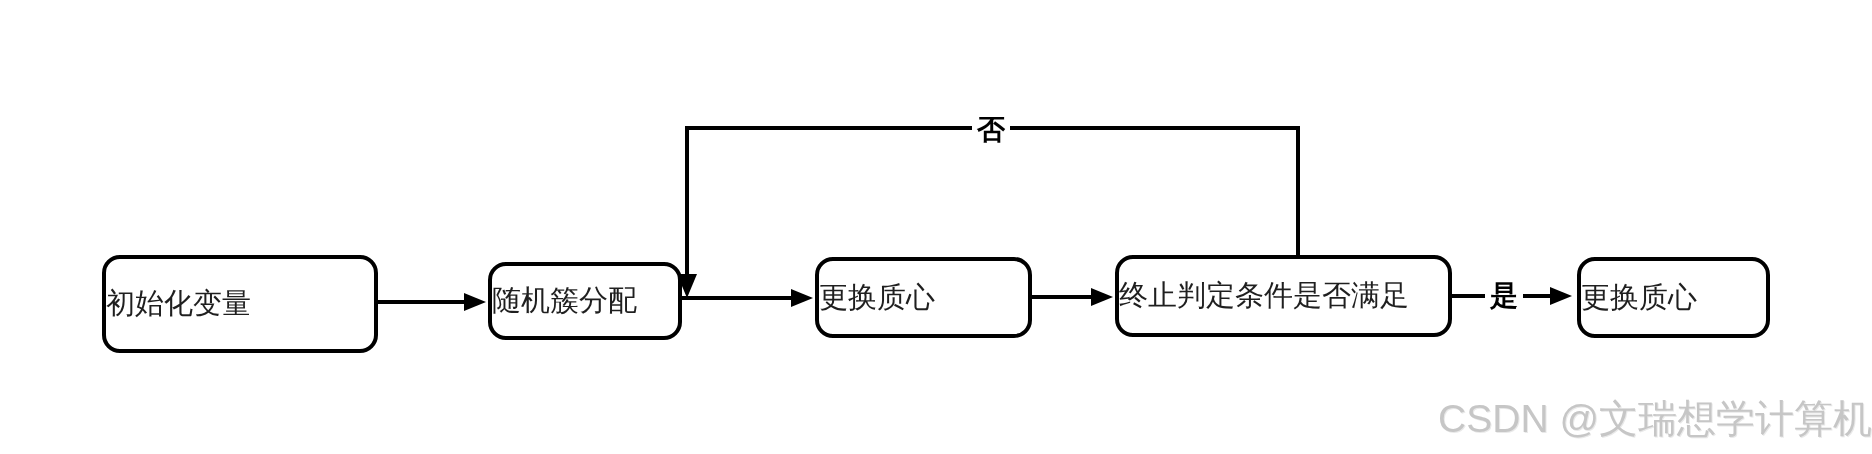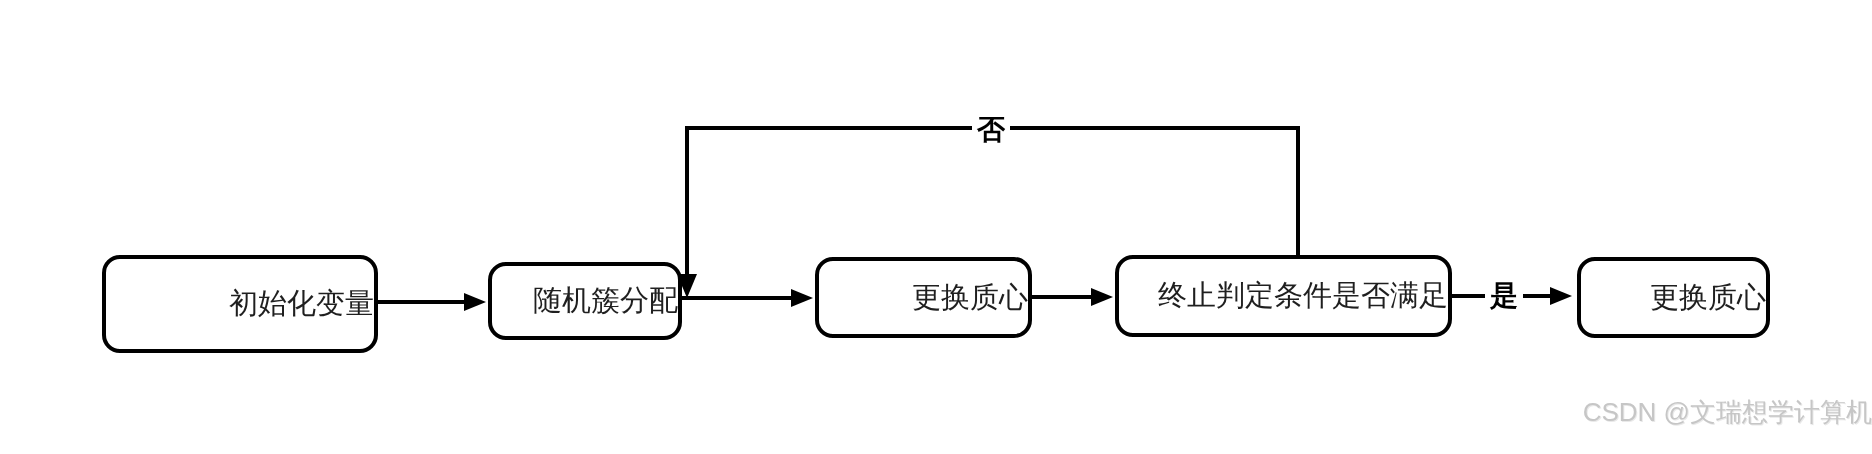--- a/index.html
+++ b/index.html
@@ -33,21 +33,21 @@
     fill: var(--stroke);
     stroke: none;
   }
   .node {
     position: absolute;
     border: 4px solid var(--stroke);
     border-radius: 18px;
     background: var(--node-fill);
     display: flex;
     align-items: center;
-    justify-content: flex-end;
+    justify-content: flex-start;
     color: var(--node-text);
     font-size: 29px;
     white-space: nowrap;
   }
   .edge-label {
     position: absolute;
     transform: translate(-50%, -50%);
     background: var(--background);
     color: var(--stroke);
     font-family: "Liberation Sans", "DejaVu Sans", sans-serif;
@@ -56,21 +56,21 @@
     line-height: 1;
     padding: 0 5px;
     white-space: nowrap;
   }
   .watermark {
     position: absolute;
     right: 0;
     top: 399px;
     color: var(--watermark);
     font-family: "Liberation Sans", "DejaVu Sans", sans-serif;
-    font-size: 26px;
+    font-size: 39px;
     line-height: 1;
     white-space: nowrap;
     text-shadow: 1px 1px 0 #e9e9e9;
   }
 </style>
 </head>
 <body>
 
 <div class="stage">
 

